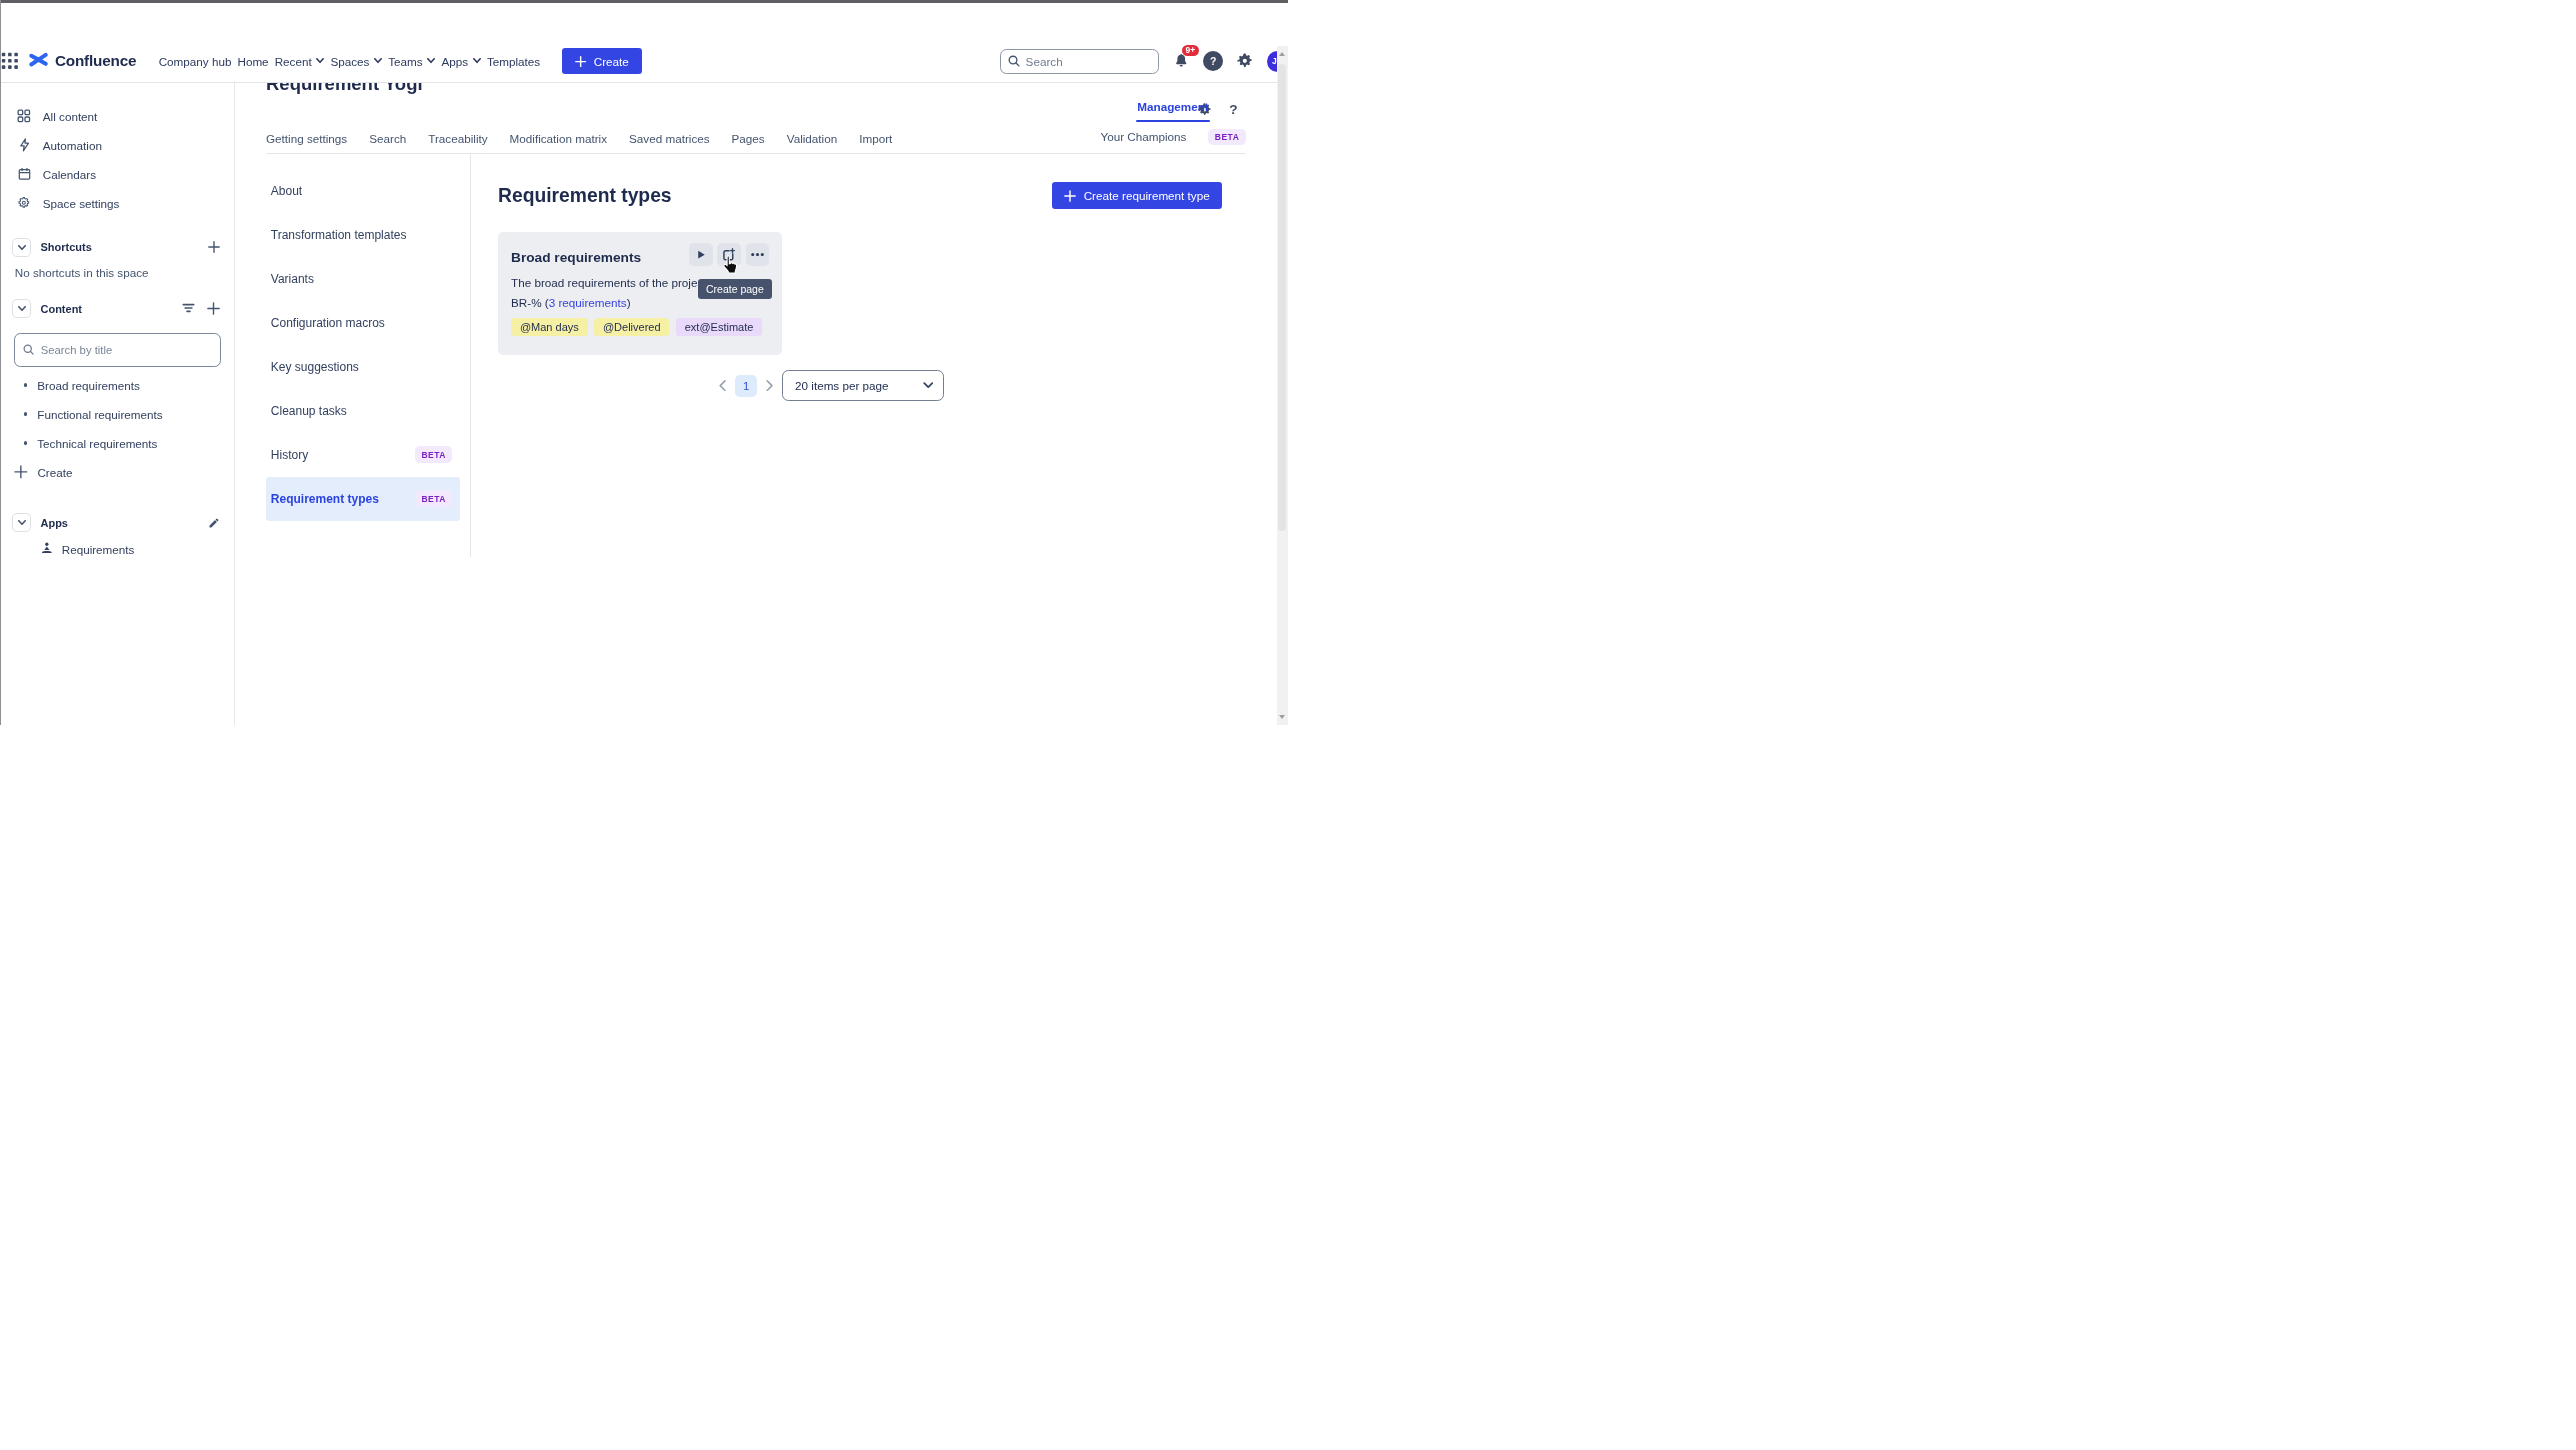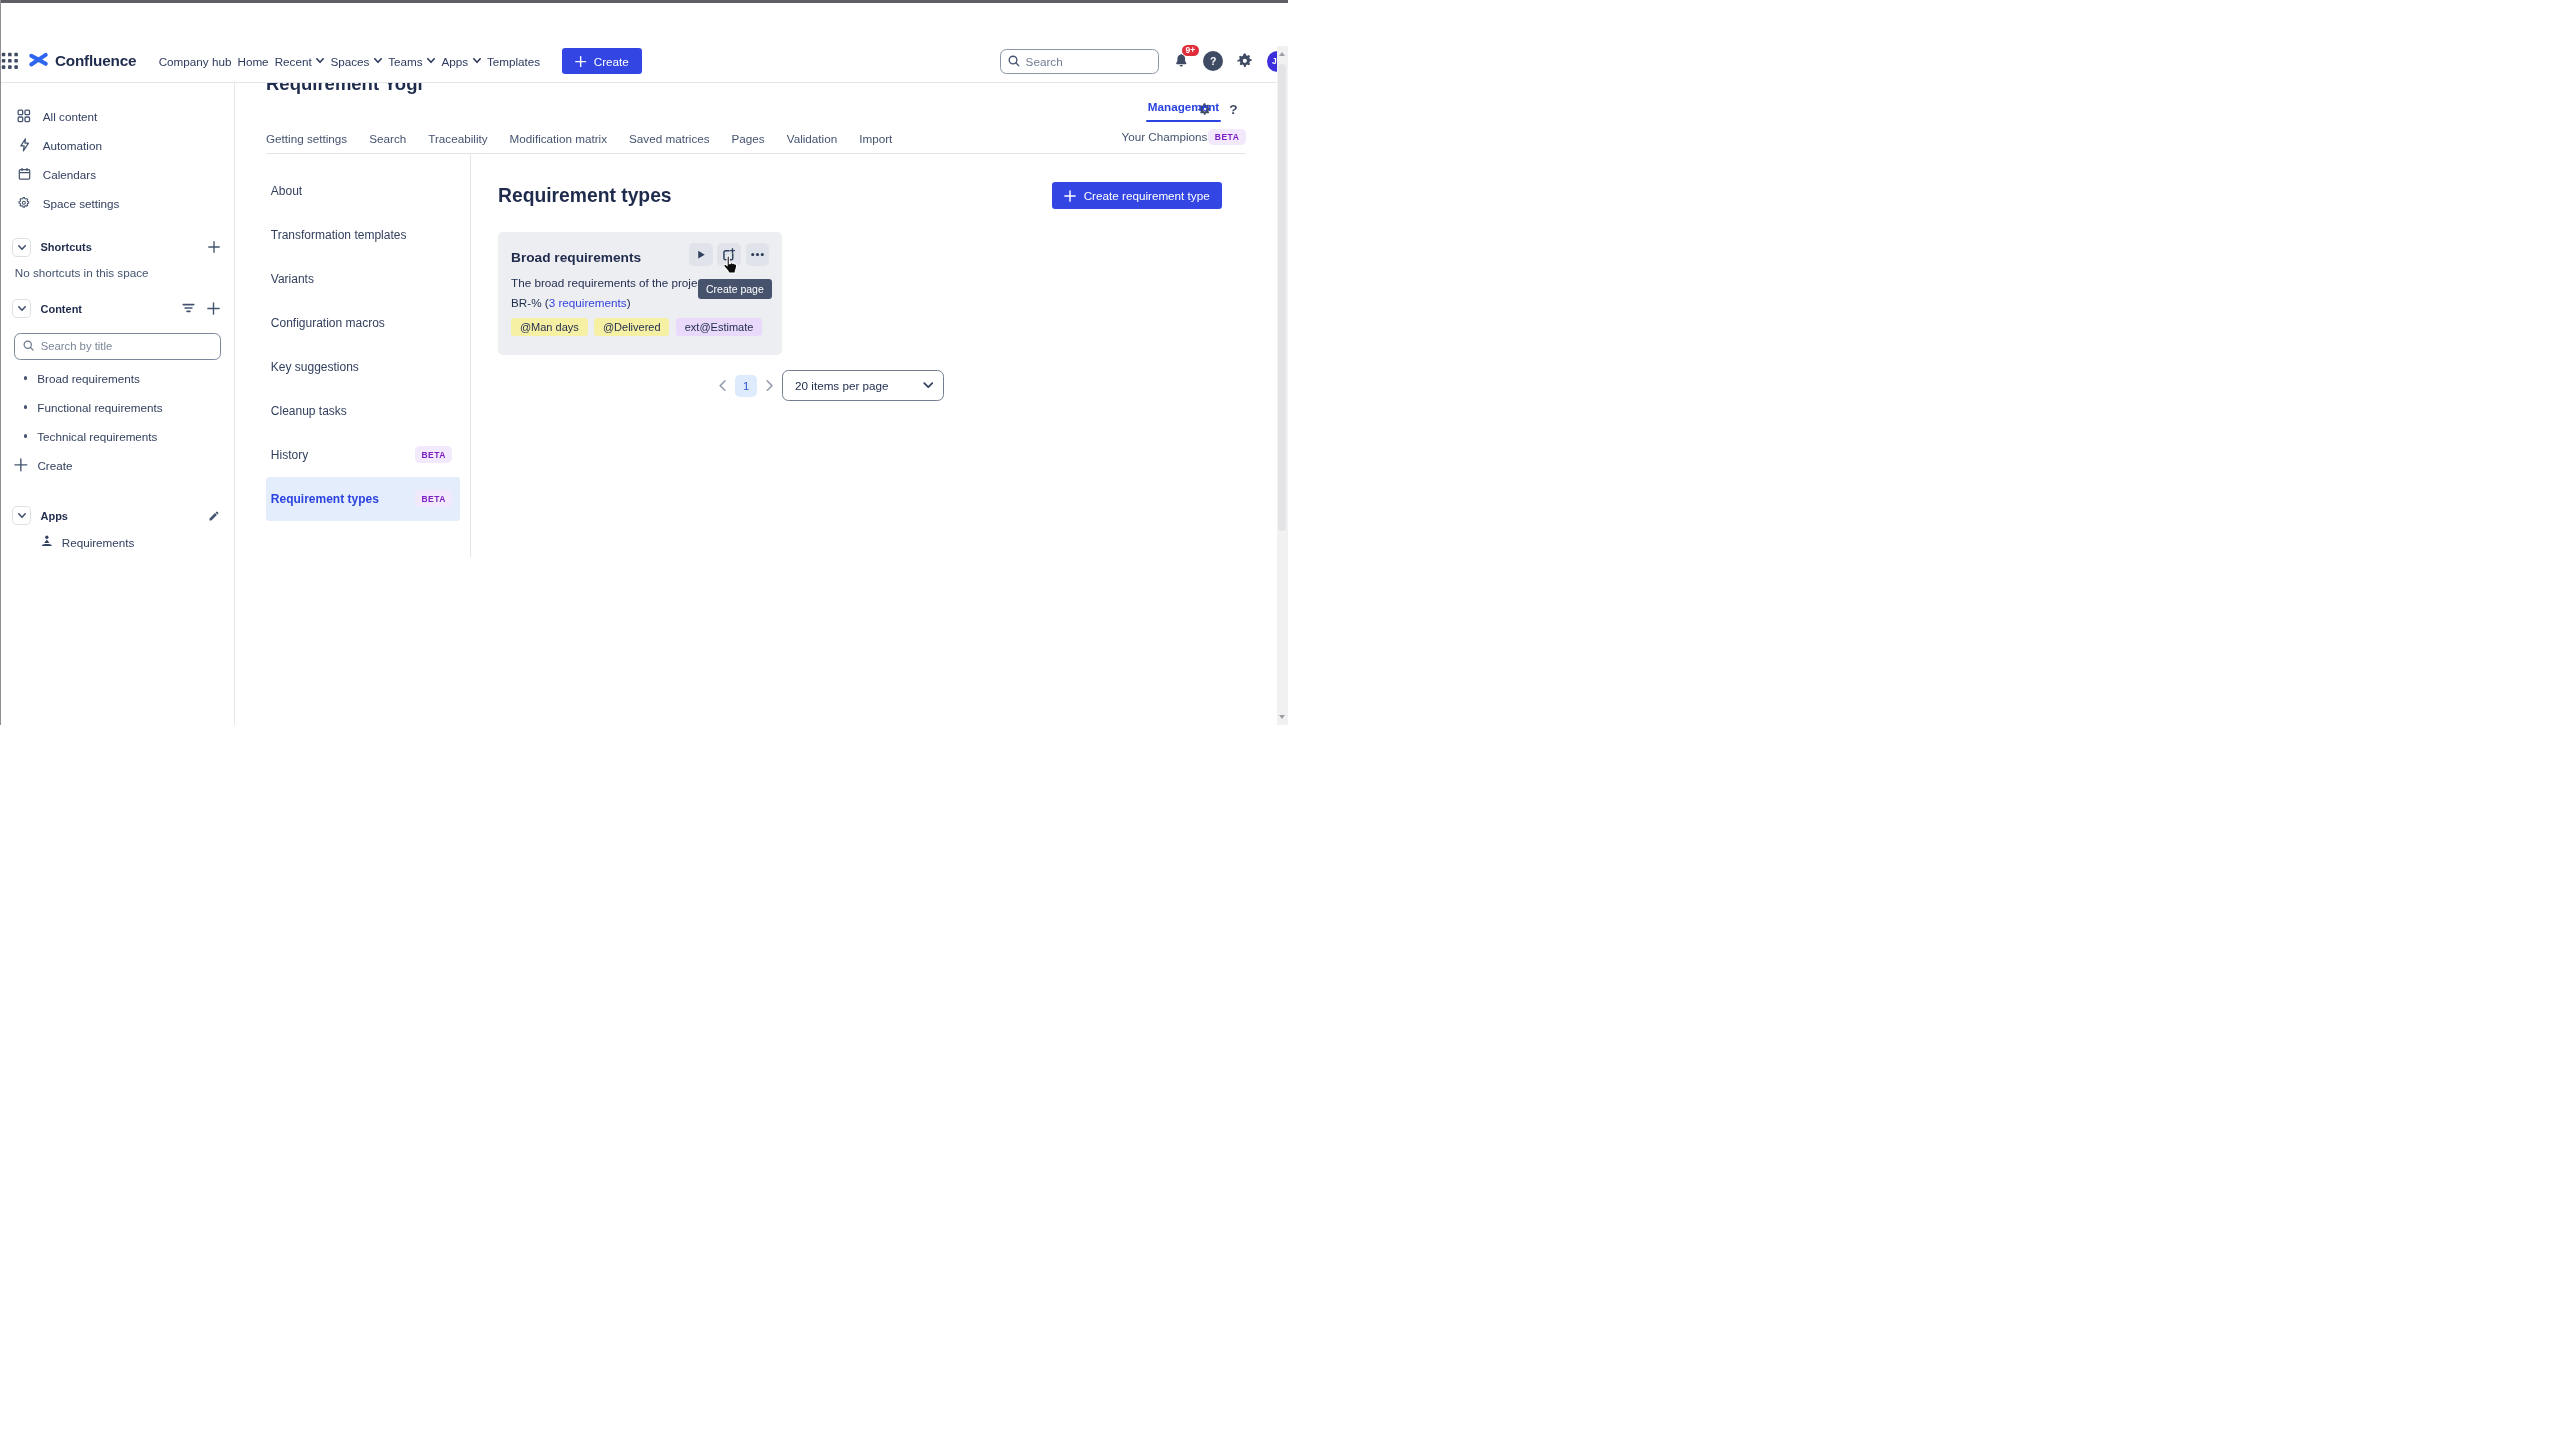--- a/index.html
+++ b/index.html
@@ -41,21 +41,21 @@
   .space-name { font-size:11.7px; font-weight:700; color:#1F2B4D; letter-spacing:0.3px; }
   .side-item { display:flex; align-items:center; gap:10.5px; height:29px; padding:0 13px 0 15.3px;
                font-size:11.7px; color:#33415F; cursor:pointer; }
   .side-item .ic { width:16px; display:flex; justify-content:center; flex:none; }
   .section-header { display:flex; align-items:center; gap:9.7px; padding:0 14.5px 0 11.3px; margin-top:17.7px; height:24px; }
   .collapse-box { width:18.5px; height:18.5px; border:0.8px solid #DCDFE4; border-radius:4.8px; display:flex;
                   align-items:center; justify-content:center; cursor:pointer; flex:none; }
   .section-title { font-size:11px; font-weight:700; color:#1F2B4D; }
   .section-actions { margin-left:auto; display:flex; align-items:center; gap:12px; }
   .empty-note { padding:6.4px 13px 0 13.7px; font-size:11.7px; color:#44546F; }
-  .title-search { margin:12px 13px 4px; height:27px; border:0.8px solid #7A8699; border-radius:6.4px;
+  .title-search { margin:12px 13px 4px; height:34px; border:0.8px solid #7A8699; border-radius:6.4px;
                   display:flex; align-items:center; gap:6.4px; padding:8px 8px; }
   .title-search input { border:none; outline:none; width:153px; font-size:11.3px; color:#44546F; font-family:inherit; }
   .title-search input::placeholder { color:#7A8699; }
   .page-item { display:flex; align-items:center; gap:10.5px; height:29px; padding-left:22.6px;
                font-size:11.7px; color:#33415F; cursor:pointer; }
   .bullet { width:3.2px; height:3.2px; border-radius:50%; background:#44546F; flex:none; }
   .create-row { display:flex; align-items:center; gap:9.7px; height:29px; padding-left:13px;
                 font-size:11.7px; color:#33415F; cursor:pointer; }
   .app-item { display:flex; align-items:center; gap:8px; height:29px; padding-left:39px;
               font-size:11.7px; color:#33415F; cursor:pointer; }
@@ -65,21 +65,21 @@
   .page-title { position:absolute; left:31px; top:26.6px; font-size:18.5px; font-weight:700; color:#1F2B4D; }
   .panel-tools { position:absolute; top:56px; right:39px; display:flex; align-items:center; gap:17px; }
   .qmark { font-size:13.7px; font-weight:700; color:#3F4A63; cursor:pointer; }
   .tabs { position:absolute; top:72px; left:31px; right:31px; height:36px; display:flex; align-items:flex-end;
           gap:22px; border-bottom:0.8px solid #E4E6EA; padding-bottom:8px; }
   .tab { position:relative; font-size:11.7px; color:#44546F; font-weight:500; cursor:pointer; white-space:nowrap; }
   .tabs-right { margin-left:auto; display:flex; align-items:center; gap:15.3px;flex-direction:column; }
   .tab.active { color:#2B43DF; font-weight:600; }
   .tab.active::after { content:""; position:absolute; left:-1.6px; right:-1.6px; bottom:-8.9px; height:2.4px;
                        background:#2B43DF; border-radius:1.6px; }
-  .tab-with-badge { display:flex; align-items:center; gap:1px; }
+  .tab-with-badge { display:flex; align-items:center; gap:22px; }
 
   .body-row { position:absolute; top:108px; left:31px; right:31px; bottom:0; display:flex; }
   .subnav { width:205px; flex:none; border-right:0.8px solid #E4E6EA; padding:14.5px 9.7px 0 0; height:403px; }
   .subnav-item { height:44px; display:flex; align-items:center; padding:0 8px 0 4.8px; font-size:12px;
                  color:#33415F; border-radius:3.2px; cursor:pointer; }
   .subnav-item.active { background:#E4EDFB; color:#2B43DF; font-weight:700; }
   .beta { margin-left:auto; background:#F3E9FC; color:#7C1FC4; font-size:8.5px; font-weight:700;
           letter-spacing:0.5px; padding:3.2px 6.4px; border-radius:4.8px; }
 
   .panel { flex:1; padding-left:27px; position:relative; }

